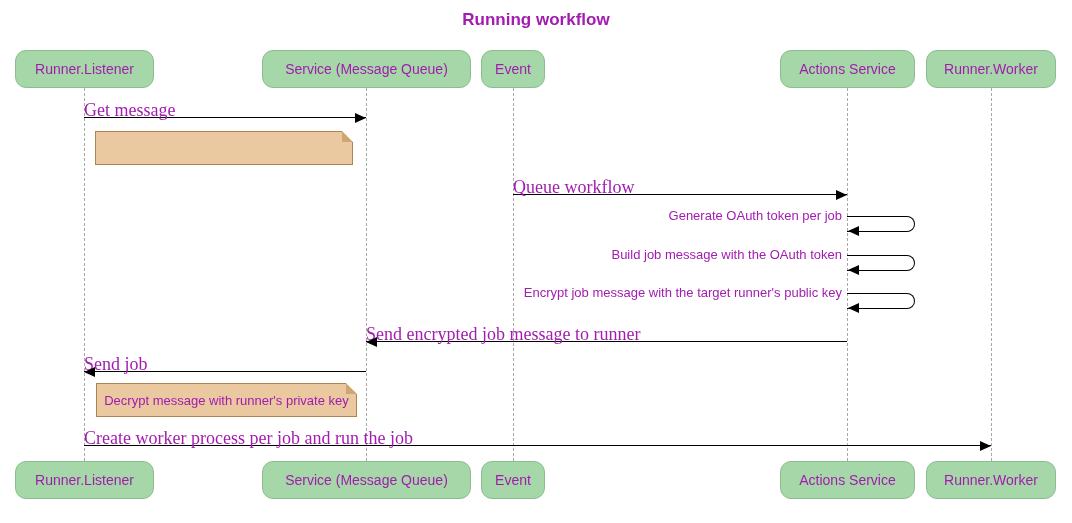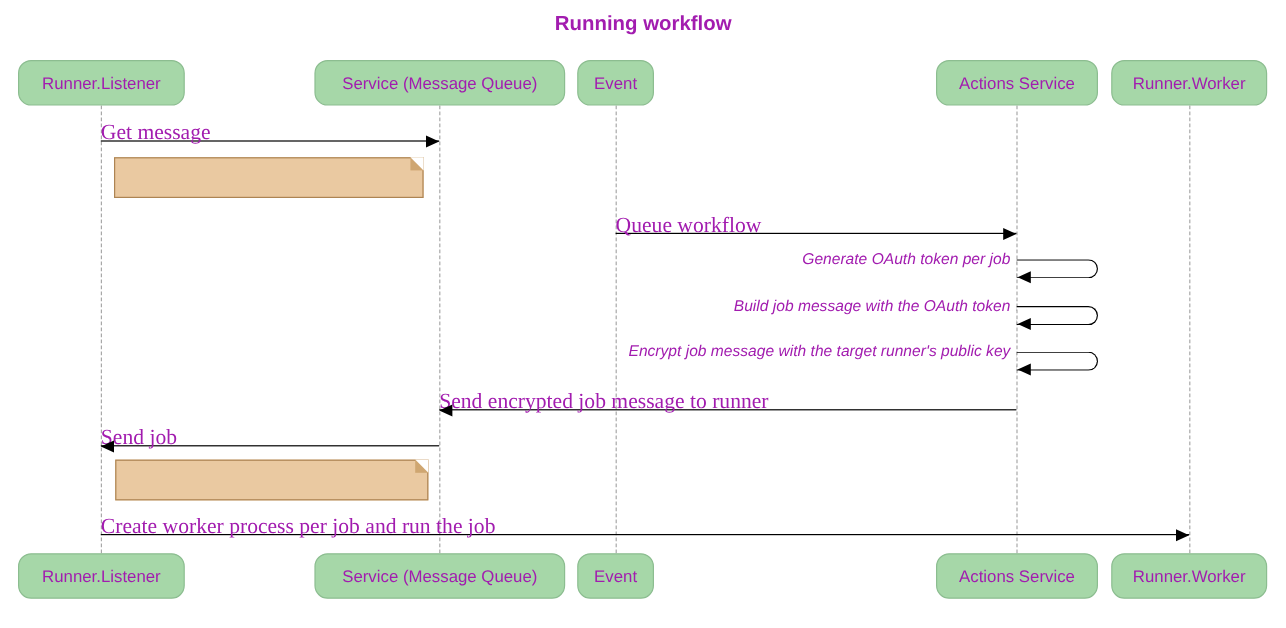--- a/index.html
+++ b/index.html
@@ -29,21 +29,21 @@
   .msg-line { height:1.4px; background:#000000; }
   .arrow {
     position:absolute; width:0; height:0;
     border-top:5px solid transparent; border-bottom:5px solid transparent;
   }
   .arrow-right { right:0; top:9.7px; border-left:11px solid #000000; }
   .arrow-left  { left:0;  top:9.7px; border-right:11px solid #000000; }
   .selfmsg { position:absolute; left:0; width:100%; height:0; }
   .selfmsg-label {
     position:absolute; right:230px; top:-7px;
-    font-size:13px; height:14px; line-height:14px; white-space:nowrap; text-align:right;font-style:italic;
+    font-size:13px; height:14px; line-height:14px; white-space:nowrap; text-align:right;
   }
   .loop-box {
     position:absolute; left:847px; top:0; width:68px; height:16px; box-sizing:border-box;
     border:1.4px solid #000000; border-left:none; border-radius:0 10px 10px 0;
   }
   .loop-arrow { left:848px; top:10.3px; border-right:11px solid #000000; }
   .note {
     position:absolute; box-sizing:border-box;
     background:#eac9a1; border:1.3px solid #ad8453;
     display:flex; align-items:center; justify-content:center;
@@ -125,20 +125,21 @@
   </div>
 
   <div class="msg" style="left:84px;top:357px;width:282px">
     <div class="msg-label">Send job</div>
     <div class="msg-line"></div>
     <span class="arrow arrow-left"></span>
   </div>
 
   <div class="note" style="left:96px;top:383px;width:261px;height:34px">
     <span class="note-fold"></span>
+    <span>Decrypt message with runner's private key</span>
   </div>
 
   <div class="msg" style="left:84px;top:431px;width:907px">
     <div class="msg-label">Create worker process per job and run the job</div>
     <div class="msg-line"></div>
     <span class="arrow arrow-right"></span>
   </div>
 
   <div class="actor" style="left:15px;top:461px;width:139px">
       <span>Runner.Listener</span>

